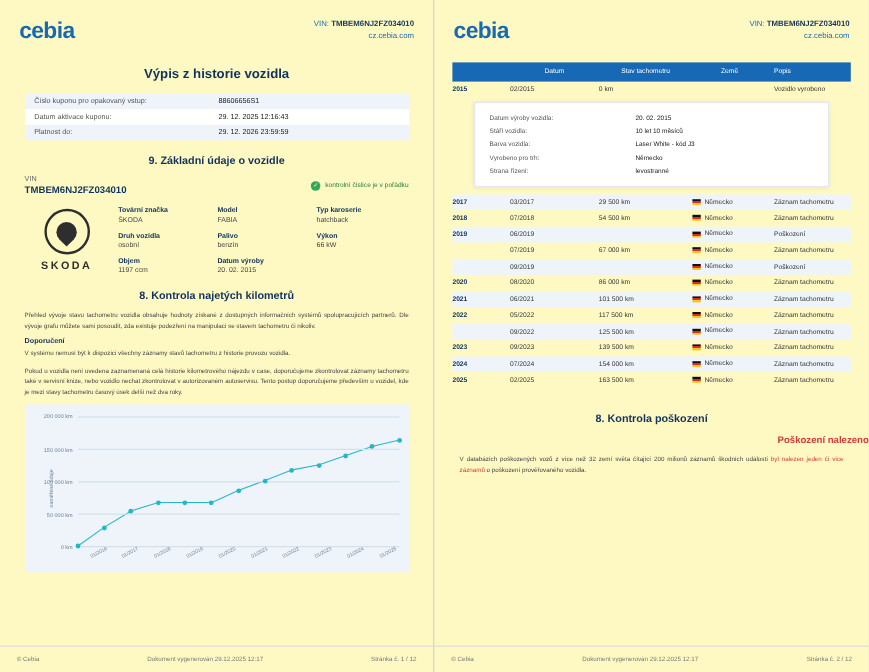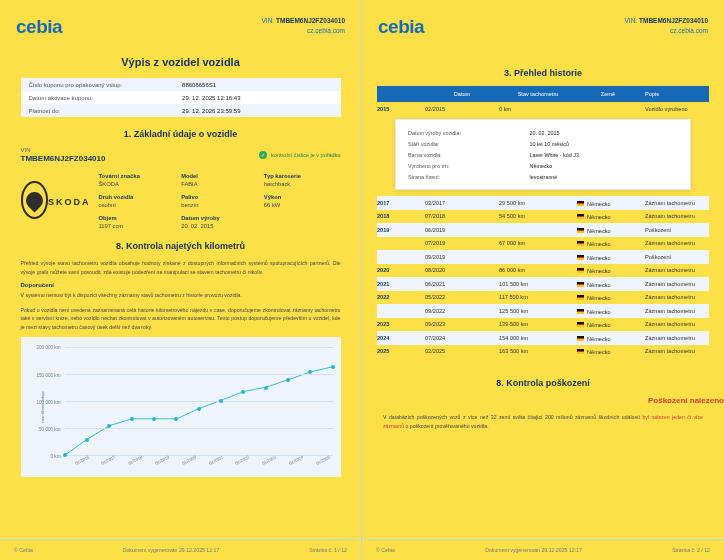--- a/index.html
+++ b/index.html
@@ -7,21 +7,21 @@
     margin: 0; padding: 0;
     width: 724px; height: 560px;
     background: #d8d8d8;
     font-family: "Liberation Sans", sans-serif;
   }
   .sheet {
     position: absolute;
     top: 0;
     width: 362px;
     height: 560px;
-    background: #fde047;
+    background: #fef9c3;
     overflow: hidden;
   }
   .sheet.left { left: 0; border-right: 1px solid #cfcfcf; }
   .sheet.right { left: 362px; }
 
   
   .doc-header {
     display: flex;
     align-items: flex-start;
     justify-content: space-between;
@@ -98,21 +98,21 @@
   }
   .veh-wrap {
     width: 320px;
     margin: 4px auto 0 auto;
     display: flex;
     gap: 8px;
   }
   .brand-logo {
     width: 70px;
     display: flex;
-    flex-direction: row;
+    flex-direction: column;
     align-items: center;
     justify-content: center;
     padding-top: 4px;
   }
   .brand-logo .ring {
     width: 38px; height: 38px; border-radius: 50%;
     border: 2.5px solid #2e2e2e;
     display: flex; align-items: center; justify-content: center;
     position: relative;
   }
@@ -301,40 +301,40 @@
 
   <div class="doc-header">
     <div class="logo">cebia</div>
     <div class="vin-block">
       <div><span>VIN:</span>
         <span class="vinnum">TMBEM6NJ2FZ034010</span></div>
       <div class="site">cz.cebia.com</div>
     </div>
   </div>
 
-  <div class="page-title">Výpis z vozidel vozidla</div>
+  <div class="page-title">Výpis z historie vozidla</div>
 
   <table class="kv-table">
     <tbody>
         <tr>
       <td class="k">Číslo kuponu pro opakovaný vstup:</td>
       <td class="v">88606656S1</td>
     </tr>
     <tr>
       <td class="k">Datum aktivace kuponu:</td>
       <td class="v">29. 12. 2025 12:16:43</td>
     </tr>
     <tr>
       <td class="k">Platnost do:</td>
       <td class="v">29. 12. 2026 23:59:59</td>
     </tr>
   </tbody>
     </table>
 
-  <div class="section-title">1. Základní údaje o vozidle</div>
+  <div class="section-title">9. Základní údaje o vozidle</div>
 
   <div class="vin-head">
     <div>
       <div class="lbl">VIN</div>
       <div class="val">TMBEM6NJ2FZ034010</div>
     </div>
     <div class="check-pill">
       <span class="dot">✓</span>
       <span>kontrolní číslice je v pořádku</span>
     </div>
@@ -445,21 +445,20 @@
 
   <div class="doc-header">
     <div class="logo">cebia</div>
     <div class="vin-block">
       <div><span>VIN:</span>
         <span class="vinnum">TMBEM6NJ2FZ034010</span></div>
       <div class="site">cz.cebia.com</div>
     </div>
   </div>
 
-  <div class="section-title" style="margin-top:22px;">3. Přehled historie</div>
 
   <div class="hist-head">
     <div class="c1"></div>
     <div class="c2">Datum</div>
     <div class="c3">Stav tachometru</div>
     <div class="c4">Země</div>
     <div class="c5">Popis</div>
   </div>
 
   <div class="hist-body" id="hist-body">

